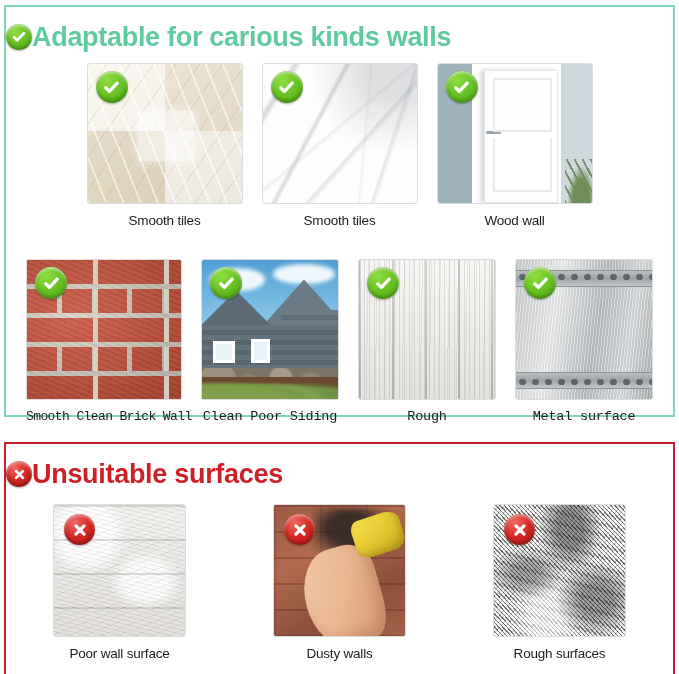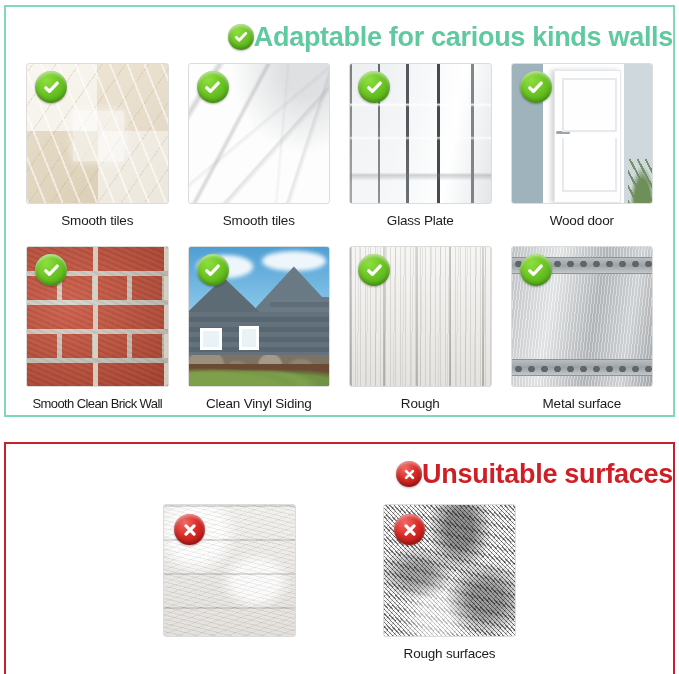--- a/index.html
+++ b/index.html
@@ -28,21 +28,21 @@
   .section-unsuitable {
     left: 4px; top: 442px; width: 671px; height: 240px;
     border: 2px solid #c8202a;
     border-bottom: none;
   }
 
   
   .section-title {
     display: flex;
     align-items: center;
-    justify-content: flex-end;
+    justify-content: flex-start;
     height: 52px;
     margin-top: 4px;
   }
   .title-text {
     font-size: 27px;
     font-weight: bold;
     letter-spacing: -0.3px;
     white-space: nowrap;
   }
   .title-suitable .title-text { color: #5fc9a0; }
@@ -451,48 +451,38 @@
         <div class="thumb art-marble">
           <span class="badge badge-green card-badge">
             <svg width="19" height="19" viewBox="0 0 16 16" aria-hidden="true">
               <path d="M3.2 8.3 L6.2 11.2 L12.8 4.3" stroke="#ffffff" stroke-width="2.8" fill="none" stroke-linecap="round" stroke-linejoin="round"></path>
             </svg>
           </span>
         </div>
         <div class="caption">Smooth tiles</div>
       </div>
 
-      <div class="card">
-        <div class="thumb art-glass">
-          <span class="badge badge-green card-badge">
-            <svg width="19" height="19" viewBox="0 0 16 16" aria-hidden="true">
-              <path d="M3.2 8.3 L6.2 11.2 L12.8 4.3" stroke="#ffffff" stroke-width="2.8" fill="none" stroke-linecap="round" stroke-linejoin="round"></path>
-            </svg>
-          </span>
-        </div>
-        <div class="caption">Glass Plate</div>
-      </div>
 
       <div class="card">
         <div class="thumb art-door">
           <div class="door-panel2"></div>
           <div class="door-handle"></div>
           <div class="door-plant"></div>
           <span class="badge badge-green card-badge">
             <svg width="19" height="19" viewBox="0 0 16 16" aria-hidden="true">
               <path d="M3.2 8.3 L6.2 11.2 L12.8 4.3" stroke="#ffffff" stroke-width="2.8" fill="none" stroke-linecap="round" stroke-linejoin="round"></path>
             </svg>
           </span>
         </div>
-        <div class="caption">Wood door</div>
+        <div class="caption">Wood wall</div>
       </div>
 
     </div>
 
-    <div class="grid" style="margin-top:18px;">
+    <div class="grid" style="margin-top:31px;font-family:Liberation Mono, monospace;">
 
       <div class="card">
         <div class="thumb art-brick">
           <div class="brick-offset"></div>
           <div class="brick-shade"></div>
           <span class="badge badge-green card-badge">
             <svg width="19" height="19" viewBox="0 0 16 16" aria-hidden="true">
               <path d="M3.2 8.3 L6.2 11.2 L12.8 4.3" stroke="#ffffff" stroke-width="2.8" fill="none" stroke-linecap="round" stroke-linejoin="round"></path>
             </svg>
           </span>
@@ -511,21 +501,21 @@
           <div class="win" style="left:8%;top:58%;width:16%;height:16%;"></div>
           <div class="win" style="left:36%;top:57%;width:14%;height:17%;"></div>
           <div class="stone-base"></div>
           <div class="shrubs"></div>
           <span class="badge badge-green card-badge">
             <svg width="19" height="19" viewBox="0 0 16 16" aria-hidden="true">
               <path d="M3.2 8.3 L6.2 11.2 L12.8 4.3" stroke="#ffffff" stroke-width="2.8" fill="none" stroke-linecap="round" stroke-linejoin="round"></path>
             </svg>
           </span>
         </div>
-        <div class="caption">Clean Vinyl Siding</div>
+        <div class="caption">Clean Poor Siding</div>
       </div>
 
       <div class="card">
         <div class="thumb art-plank">
           <span class="badge badge-green card-badge">
             <svg width="19" height="19" viewBox="0 0 16 16" aria-hidden="true">
               <path d="M3.2 8.3 L6.2 11.2 L12.8 4.3" stroke="#ffffff" stroke-width="2.8" fill="none" stroke-linecap="round" stroke-linejoin="round"></path>
             </svg>
           </span>
         </div>
@@ -564,22 +554,36 @@
     <div class="grid grid-unsuitable">
 
       <div class="card">
         <div class="thumb art-poorwall">
           <span class="badge badge-red card-badge">
             <svg width="18" height="18" viewBox="0 0 16 16" aria-hidden="true">
               <path d="M4.4 4.4 L11.6 11.6 M11.6 4.4 L4.4 11.6" stroke="#ffffff" stroke-width="2.9" stroke-linecap="round"></path>
             </svg>
           </span>
         </div>
-      </div>
-
+        <div class="caption">Poor wall surface</div>
+      </div>
+
+      <div class="card">
+        <div class="thumb art-dusty">
+          <div class="dust-smudge"></div>
+          <div class="hand"></div>
+          <div class="sponge"></div>
+          <span class="badge badge-red card-badge">
+            <svg width="18" height="18" viewBox="0 0 16 16" aria-hidden="true">
+              <path d="M4.4 4.4 L11.6 11.6 M11.6 4.4 L4.4 11.6" stroke="#ffffff" stroke-width="2.9" stroke-linecap="round"></path>
+            </svg>
+          </span>
+        </div>
+        <div class="caption">Dusty walls</div>
+      </div>
 
       <div class="card">
         <div class="thumb art-rough">
           <span class="badge badge-red card-badge">
             <svg width="18" height="18" viewBox="0 0 16 16" aria-hidden="true">
               <path d="M4.4 4.4 L11.6 11.6 M11.6 4.4 L4.4 11.6" stroke="#ffffff" stroke-width="2.9" stroke-linecap="round"></path>
             </svg>
           </span>
         </div>
         <div class="caption">Rough surfaces</div>

